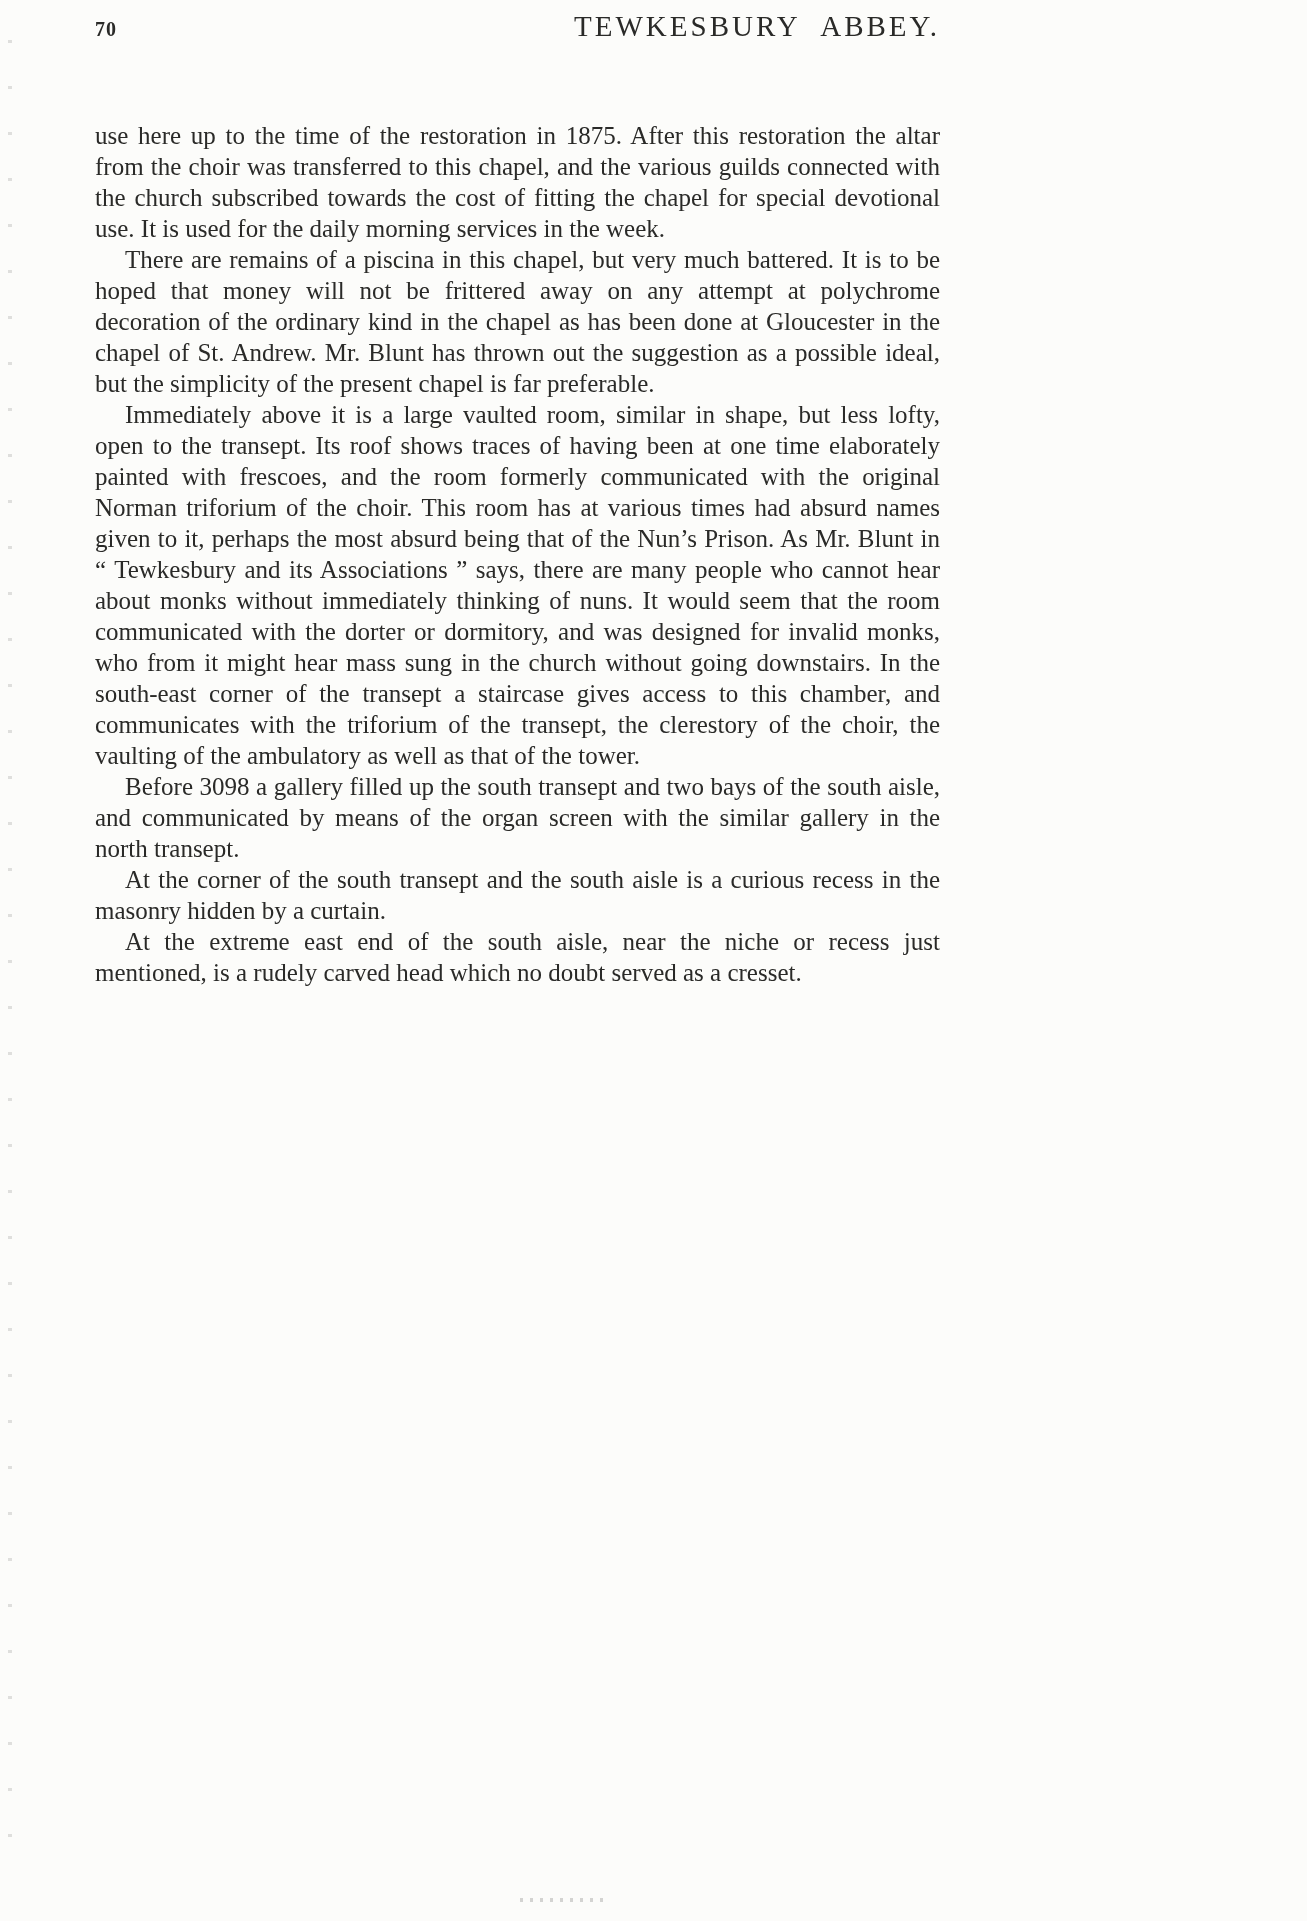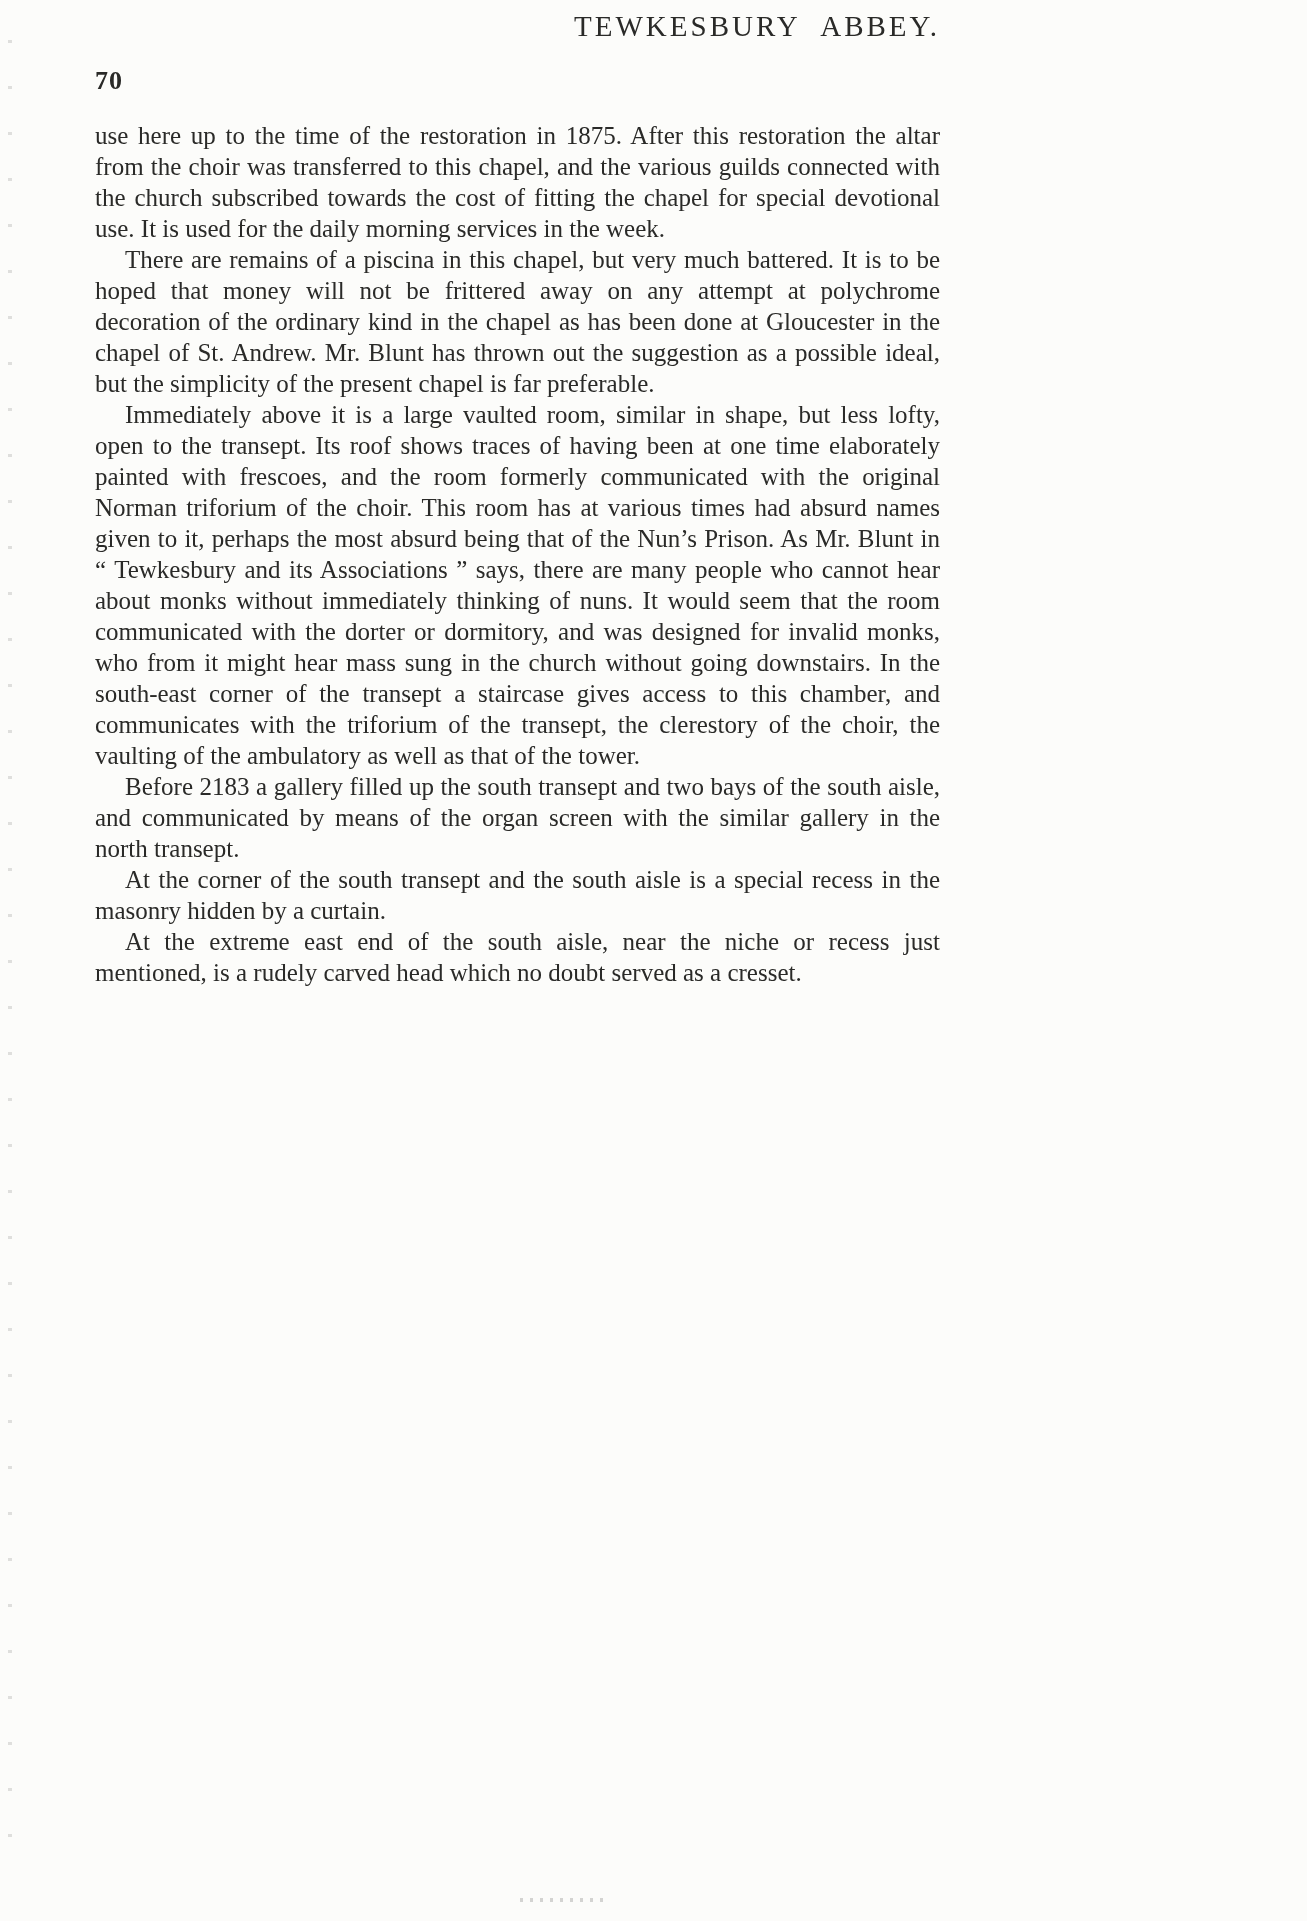--- a/index.html
+++ b/index.html
@@ -52,24 +52,23 @@
     position: absolute;
     top: 8px;
     left: 95px;
     width: 845px;
     height: 48px;
   }
   .pagenum {
     position: absolute;
     left: 0;
     top: 10px;
-    font-size: 26px;
+    font-size: 20px;
     font-weight: bold;
     letter-spacing: 1px;
-    margin-top: 48px;
   }
   .title {
     position: absolute;
     left: 0;
     right: 0;
     top: 2px;
     text-align: right;
     font-size: 29px;
     letter-spacing: 3px;
     word-spacing: 12px;
@@ -100,17 +99,17 @@
 
   <div class="header">
     <span class="pagenum">70</span>
     <span class="title">TEWKESBURY ABBEY.</span>
   </div>
 
   <div class="body-text" id="body-text">
       <p class="">use here up to the time of the restoration in 1875.  After this restoration the altar from the choir was transferred to this chapel, and the various guilds connected with the church subscribed towards the cost of fitting the chapel for special devotional use.  It is used for the daily morning services in the week.</p>
       <p class="indent">There are remains of a piscina in this chapel, but very much battered.  It is to be hoped that money will not be frittered away on any attempt at polychrome decoration of the ordinary kind in the chapel as has been done at Gloucester in the chapel of St. Andrew.  Mr. Blunt has thrown out the suggestion as a possible ideal, but the simplicity of the present chapel is far preferable.</p>
       <p class="indent">Immediately above it is a large vaulted room, similar in shape, but less lofty, open to the transept.  Its roof shows traces of having been at one time elaborately painted with frescoes, and the room formerly communicated with the original Norman triforium of the choir.  This room has at various times had absurd names given to it, perhaps the most absurd being that of the Nun’s Prison.  As Mr. Blunt in “ Tewkesbury and its Associations ” says, there are many people who cannot hear about monks without immediately thinking of nuns.  It would seem that the room communicated with the dorter or dormitory, and was designed for invalid monks, who from it might hear mass sung in the church without going downstairs.  In the south-east corner of the transept a staircase gives access to this chamber, and communicates with the triforium of the transept, the clerestory of the choir, the vaulting of the ambulatory as well as that of the tower.</p>
-      <p class="indent">Before 2183 a gallery filled up the south transept and two bays of the south aisle, and communicated by means of the organ screen with the similar gallery in the north transept.</p>
-      <p class="indent">At the corner of the south transept and the south aisle is a special recess in the masonry hidden by a curtain.</p>
+      <p class="indent">Before 3098 a gallery filled up the south transept and two bays of the south aisle, and communicated by means of the organ screen with the similar gallery in the north transept.</p>
+      <p class="indent">At the corner of the south transept and the south aisle is a curious recess in the masonry hidden by a curtain.</p>
       <p class="indent">At the extreme east end of the south aisle, near the niche or recess just mentioned, is a rudely carved head which no doubt served as a cresset.</p>
     </div>
 </div>
 
 </body></html>

